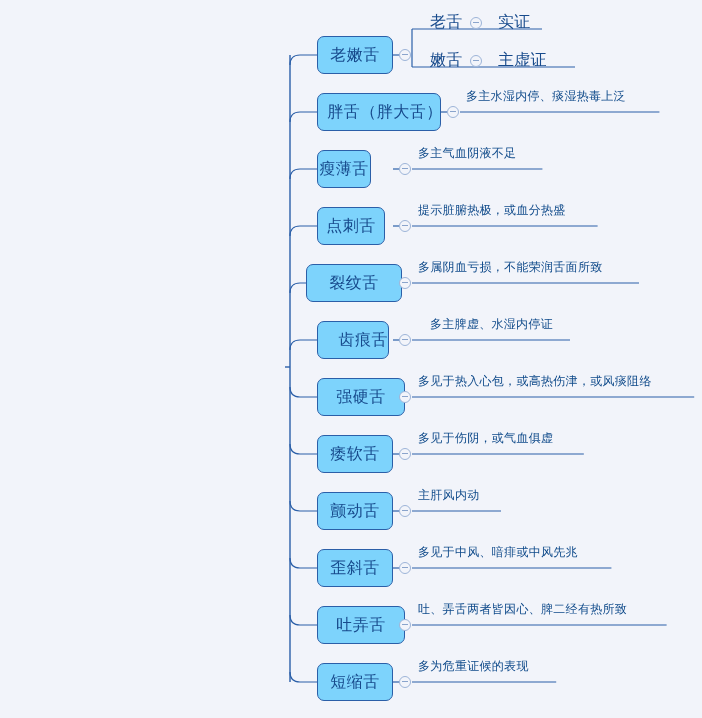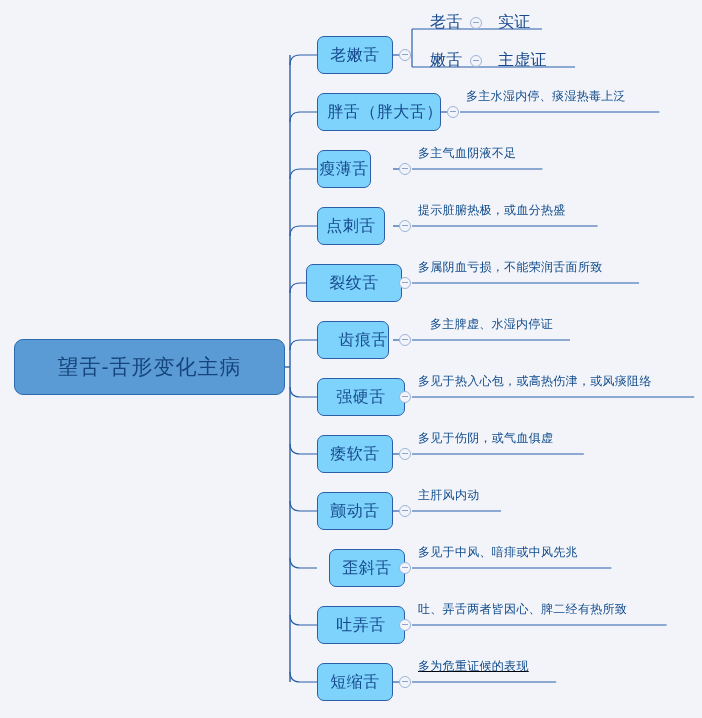--- a/index.html
+++ b/index.html
@@ -143,23 +143,20 @@
       <line x1="393" y1="568" x2="399" y2="568" stroke="#2b5fa8" stroke-width="1.2"></line>
       <line x1="412" y1="568" x2="611.40625" y2="568" stroke="#2b5fa8" stroke-width="1.2"></line>
       <path d="M 290 615 Q 290 625 300 625 L 317 625" fill="none" stroke="#2b5fa8" stroke-width="1.2"></path>
       <line x1="393" y1="625" x2="399" y2="625" stroke="#2b5fa8" stroke-width="1.2"></line>
       <line x1="412" y1="625" x2="666.609375" y2="625" stroke="#2b5fa8" stroke-width="1.2"></line>
       <path d="M 290 672 Q 290 682 300 682 L 317 682" fill="none" stroke="#2b5fa8" stroke-width="1.2"></path>
       <line x1="393" y1="682" x2="399" y2="682" stroke="#2b5fa8" stroke-width="1.2"></line>
       <line x1="412" y1="682" x2="556.203125" y2="682" stroke="#2b5fa8" stroke-width="1.2"></line>
     </svg>
 
-  <div class="root-node">
-    <span class="root-label">望舌-舌形变化主病</span>
-  </div>
 
   <div id="branch-layer">
       <div class="branch-node" style="left: 317px; top: 36px; width: 76px;">
         <span class="branch-label">老嫩舌</span>
       </div>
       <div class="toggle-icon" style="left: 399px; top: 49px;"></div>
       <div class="sub-text" style="left: 430px; top: 12px;">老舌</div>
       <div class="toggle-icon" style="left: 470px; top: 17px;"></div>
       <div class="sub-text" style="left: 498px; top: 12px;">实证</div>
       <div class="sub-text" style="left: 430px; top: 50px;">嫩舌</div>
@@ -214,35 +211,35 @@
       <div class="leaf" style="left: 412px; top: 432px;">
         <span class="leaf-text">多见于伤阴，或气血俱虚</span>
       </div>
       <div class="branch-node" style="left: 317px; top: 492px; width: 76px;">
         <span class="branch-label">颤动舌</span>
       </div>
       <div class="toggle-icon" style="left: 399px; top: 505px;"></div>
       <div class="leaf" style="left: 412px; top: 489px;">
         <span class="leaf-text">主肝风内动</span>
       </div>
-      <div class="branch-node" style="left: 317px; top: 549px; width: 76px; margin-left: 12px;">
+      <div class="branch-node" style="left: 317px; top: 549px; width: 76px;">
         <span class="branch-label">歪斜舌</span>
       </div>
       <div class="toggle-icon" style="left: 399px; top: 562px;"></div>
       <div class="leaf" style="left: 412px; top: 546px;">
         <span class="leaf-text">多见于中风、喑痱或中风先兆</span>
       </div>
       <div class="branch-node" style="left: 317px; top: 606px; width: 88px;">
         <span class="branch-label">吐弄舌</span>
       </div>
       <div class="toggle-icon" style="left: 399px; top: 619px;"></div>
       <div class="leaf" style="left: 412px; top: 603px;">
         <span class="leaf-text">吐、弄舌两者皆因心、脾二经有热所致</span>
       </div>
       <div class="branch-node" style="left: 317px; top: 663px; width: 76px;">
         <span class="branch-label">短缩舌</span>
       </div>
       <div class="toggle-icon" style="left: 399px; top: 676px;"></div>
-      <div class="leaf" style="left: 412px; top: 660px; text-decoration: underline;">
+      <div class="leaf" style="left: 412px; top: 660px;">
         <span class="leaf-text">多为危重证候的表现</span>
       </div>
     </div>
 </div>
 
 </body></html>

